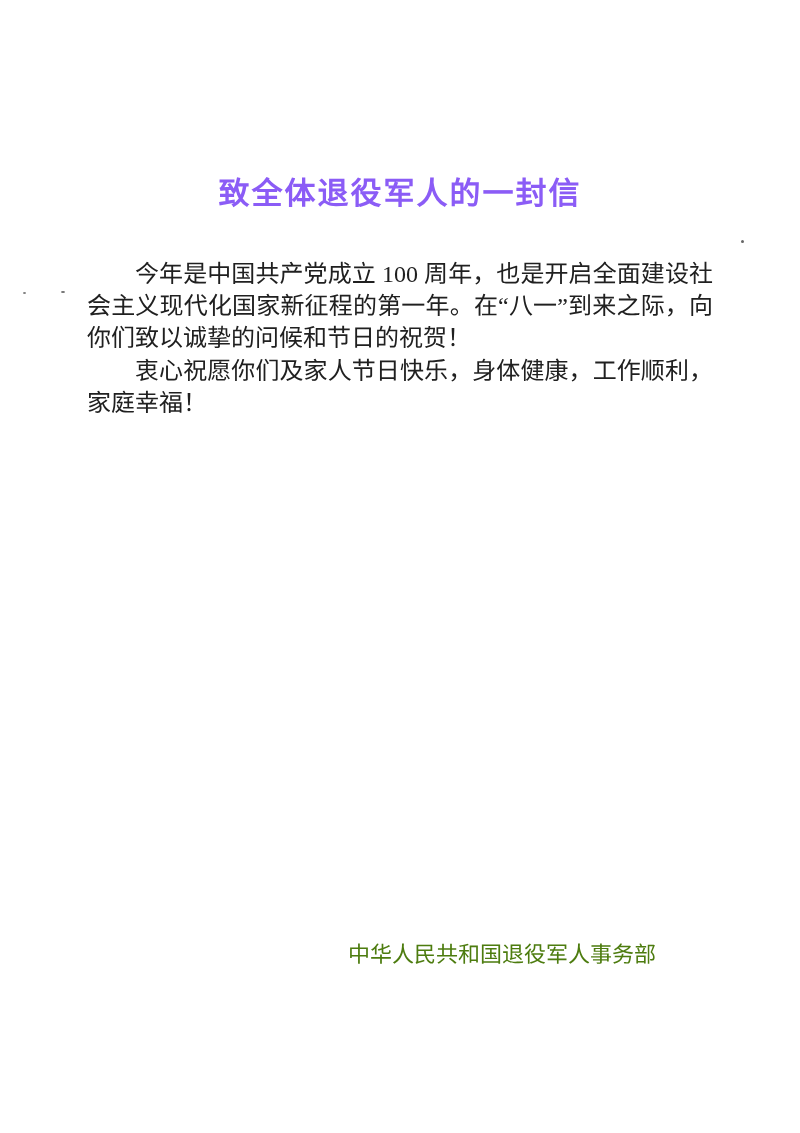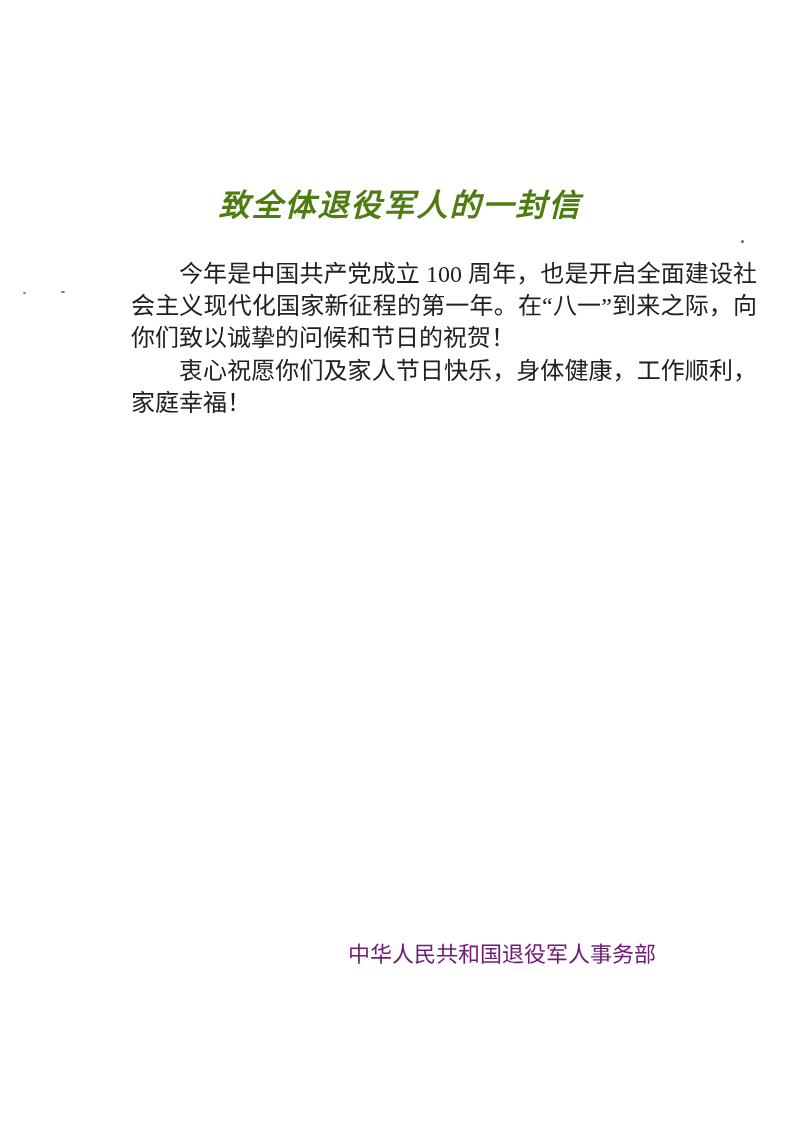--- a/index.html
+++ b/index.html
@@ -16,57 +16,55 @@
     overflow: hidden;
     font-family: "Liberation Serif", "DejaVu Serif", serif;
     color: #1f1f1f;
     -webkit-font-smoothing: antialiased;
   }
   .title {
     position: absolute;
     top: 176px;
     left: 0;
     right: 0;
-    margin: 12px;
+    margin: 0;
     text-align: center;
     font-size: 31px;
     font-weight: 600;
     letter-spacing: 2px;
     line-height: 1.15;
-    color: #4d7c0f;
-    font-style: italic;
+    color: #8b5cf6;
   }
   .letter-body {
     position: absolute;
     top: 258px;
     left: 87px;
     width: 626px;
     font-size: 24px;
     line-height: 32.2px;
     text-align: justify;
     text-justify: inter-ideograph;
     letter-spacing: 0;
     color: #202020;
-    margin-left: 44px;
   }
   .letter-body p {
     margin: 0;
     padding: 0;
     text-indent: 2em;
     word-break: break-all;
   }
   .sign-block {
     position: absolute;
     top: 938px;
     left: 348px;
     width: 302px;
     text-align: center;
     font-size: 22px;
     line-height: 33px;
-    color: #701a75;
+    color: #4d7c0f;
     white-space: nowrap;
   }
   .sign-date {
     margin-left: 22px;
     letter-spacing: 1px;
   }
   
   .speck {
     position: absolute;
     background: #7d7d7d;

